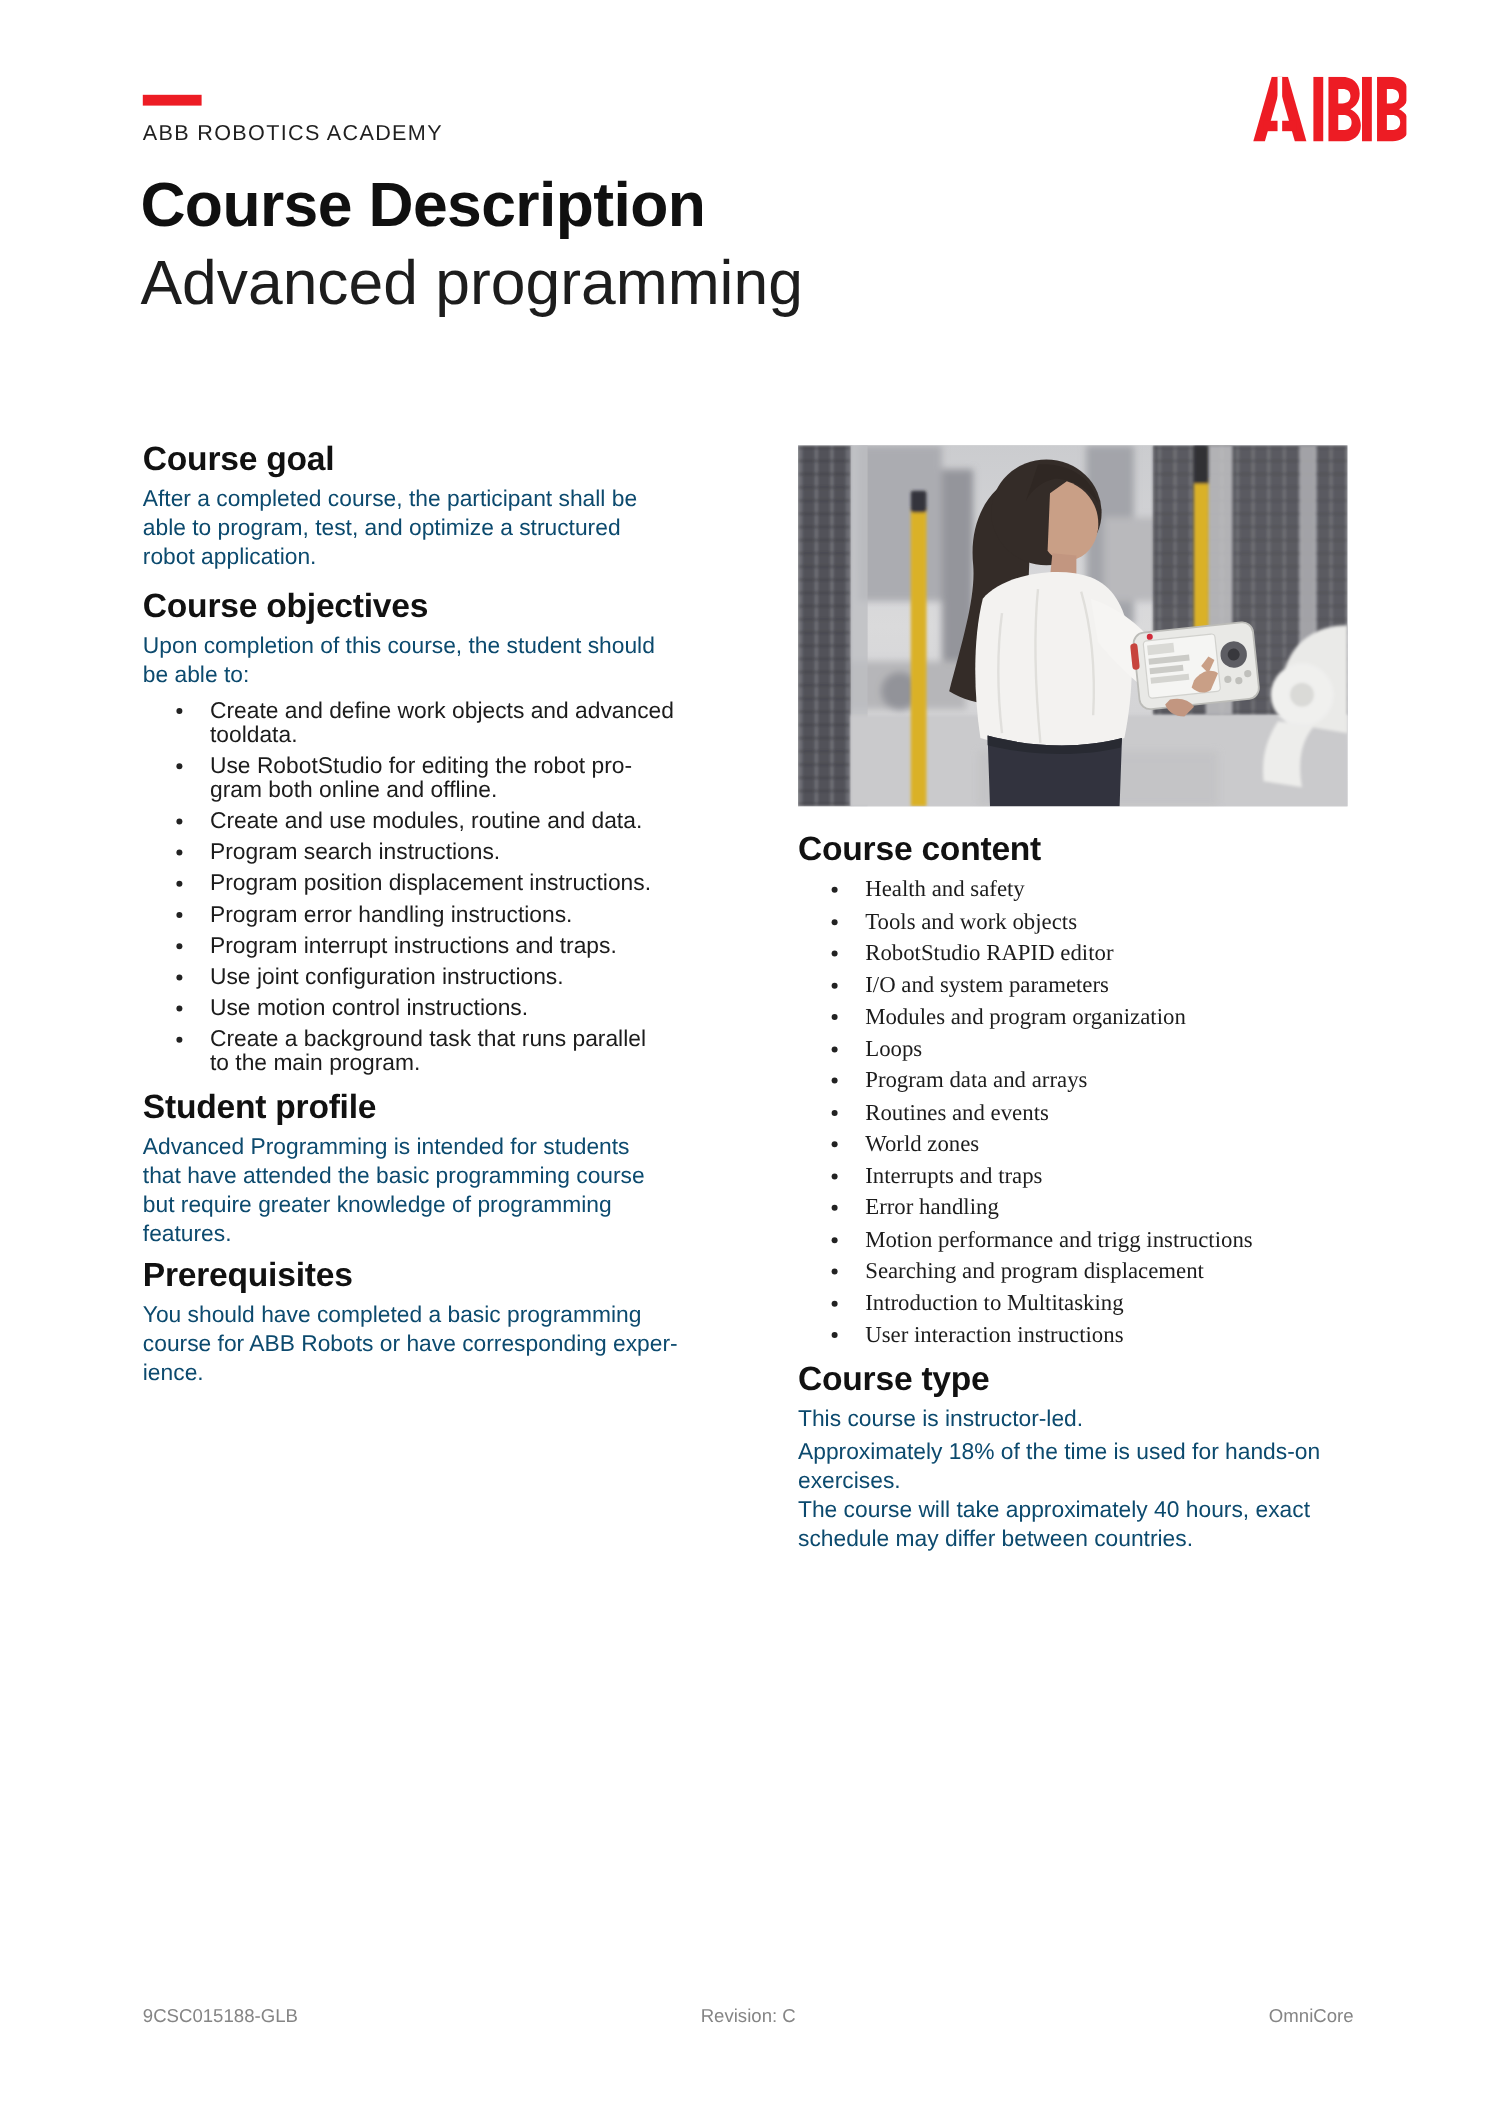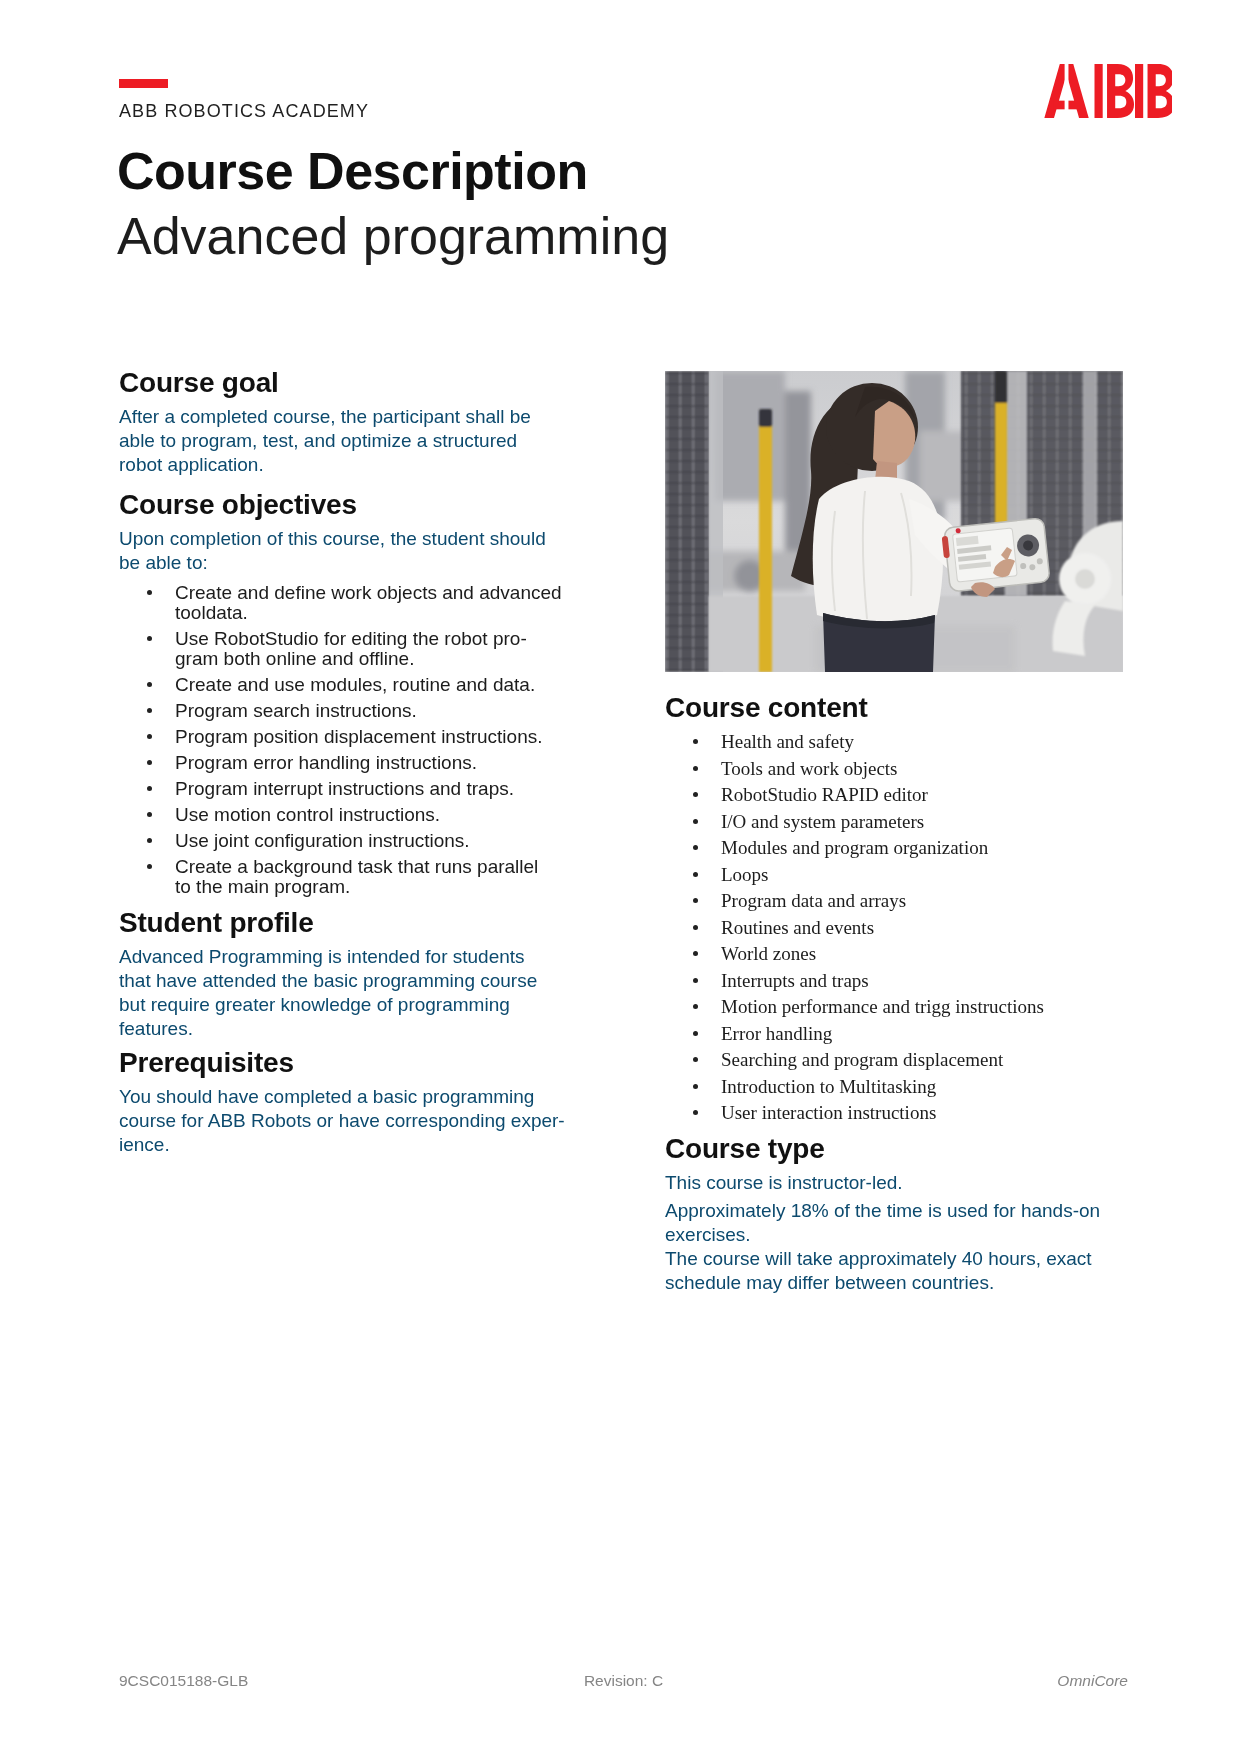--- a/index.html
+++ b/index.html
@@ -37,21 +37,21 @@
   .objectives li::before{top:7px;}
   .content li{line-height:24px;margin-bottom:2.5px;}
   .content li::before{top:9px;}
 
   .photo{width:458px;height:301px;overflow:hidden;background:#cfcfd2;}
   .photo svg{display:block;}
 
   .footer{position:absolute;left:119px;top:1672px;width:1009px;font-size:15.5px;color:#858585;}
   .footer .fl{position:absolute;left:0;}
   .footer .fc{position:absolute;left:50%;transform:translateX(-50%);}
-  .footer .fr{position:absolute;right:0;font-style:italic;}
+  .footer .fr{position:absolute;right:0;}
 </style>
 </head>
 <body>
 
 <div class="page">
 
   <div class="dash"></div>
   <div class="eyebrow">ABB ROBOTICS ACADEMY</div>
   <h1 class="title">Course Description</h1>
   <div class="subtitle">Advanced programming</div>
@@ -89,22 +89,22 @@
     <ul class="bullets objectives">
       <li>Create and define work objects and advanced
 tooldata.</li>
       <li>Use RobotStudio for editing the robot pro-
 gram both online and offline.</li>
       <li>Create and use modules, routine and data.</li>
       <li>Program search instructions.</li>
       <li>Program position displacement instructions.</li>
       <li>Program error handling instructions.</li>
       <li>Program interrupt instructions and traps.</li>
+      <li>Use joint configuration instructions.</li>
       <li>Use motion control instructions.</li>
-      <li>Use joint configuration instructions.</li>
       <li>Create a background task that runs parallel
 to the main program.</li>
     </ul>
 
     <h2 class="sec sp">Student profile</h2>
     <p class="body">Advanced Programming is intended for students
 that have attended the basic programming course
 but require greater knowledge of programming
 features.</p>
 
@@ -208,22 +208,22 @@
       <li>Health and safety</li>
       <li>Tools and work objects</li>
       <li>RobotStudio RAPID editor</li>
       <li>I/O and system parameters</li>
       <li>Modules and program organization</li>
       <li>Loops</li>
       <li>Program data and arrays</li>
       <li>Routines and events</li>
       <li>World zones</li>
       <li>Interrupts and traps</li>
+      <li>Error handling</li>
       <li>Motion performance and trigg instructions</li>
-      <li>Error handling</li>
       <li>Searching and program displacement</li>
       <li>Introduction to Multitasking</li>
       <li>User interaction instructions</li>
     </ul>
 
     <h2 class="sec ct">Course type</h2>
     <p class="body">This course is instructor-led.</p>
     <p class="body mt">Approximately 18% of the time is used for hands-on
 exercises.</p>
 

